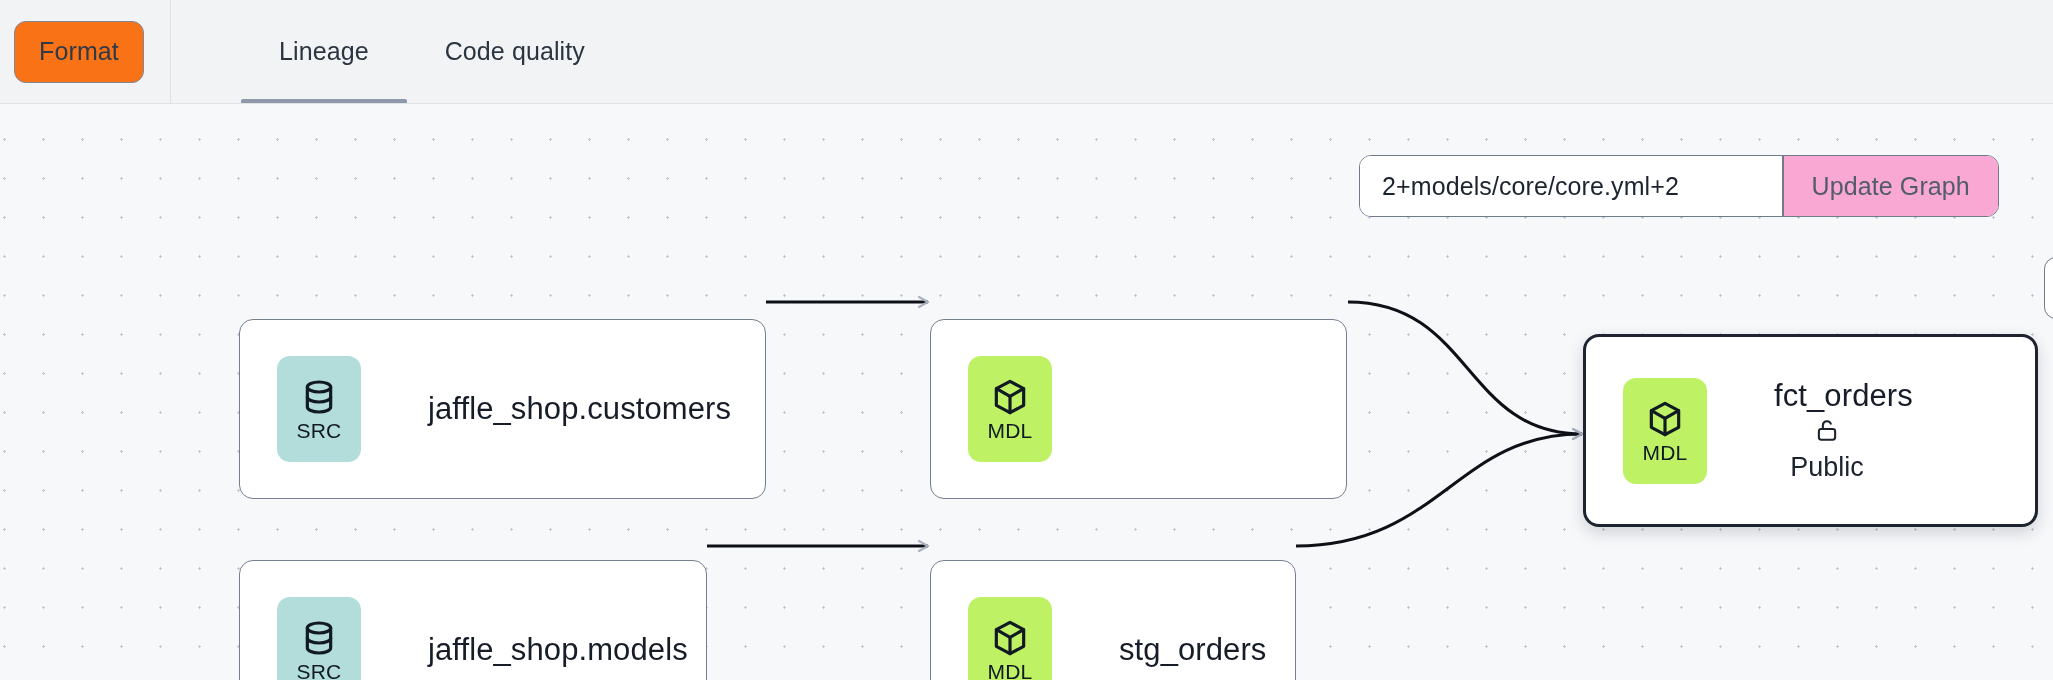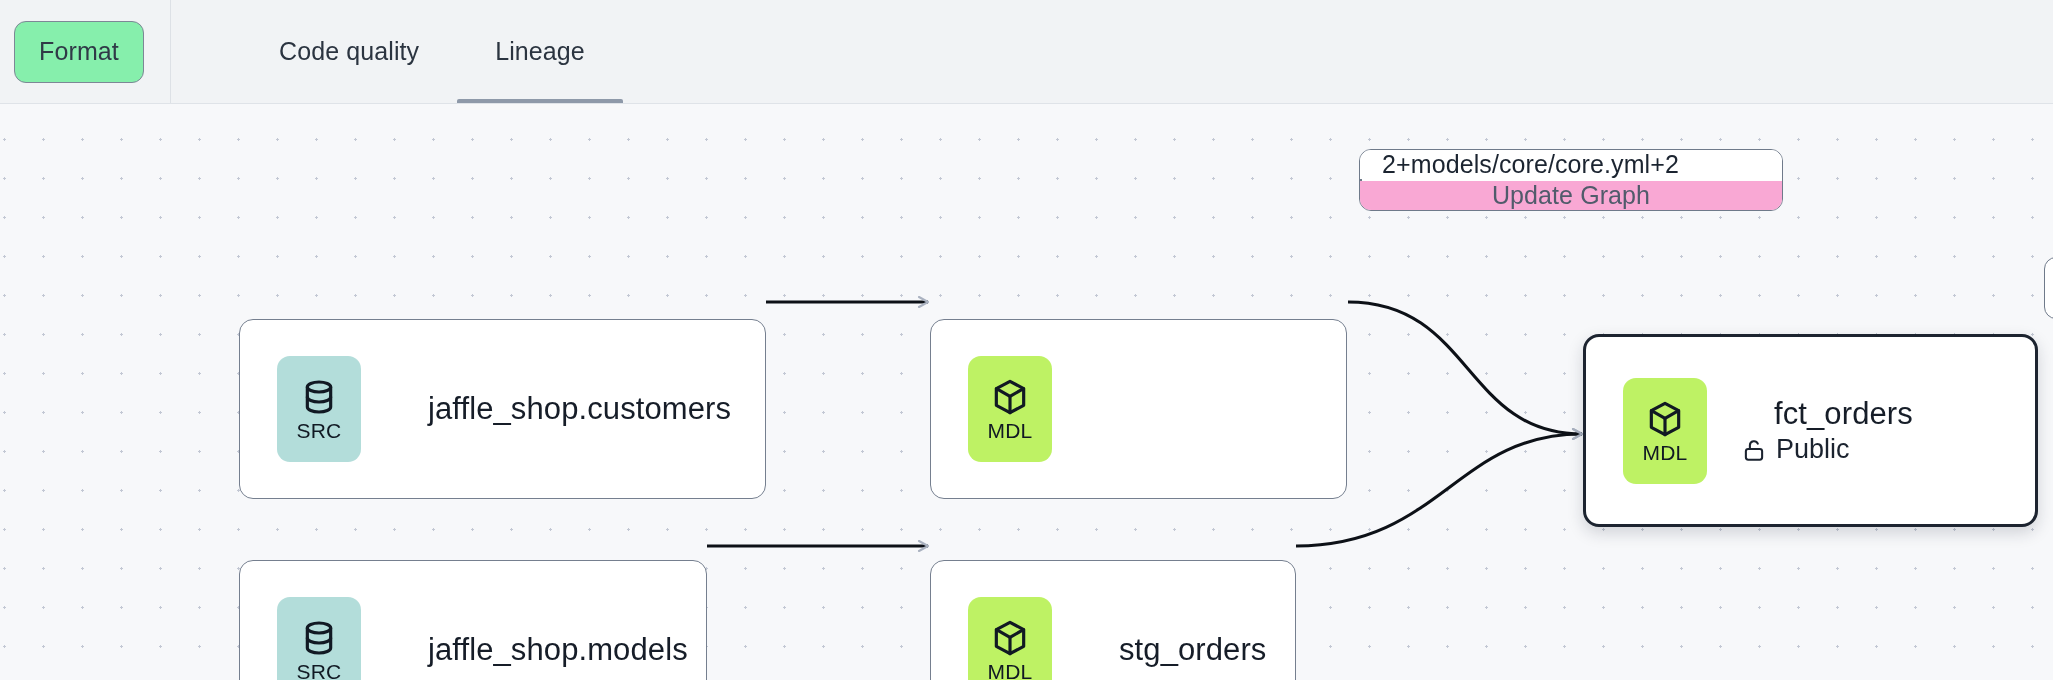--- a/index.html
+++ b/index.html
@@ -42,21 +42,21 @@
     flex: 0 0 171px;
   }
 
   .format-button {
     display: inline-flex;
     align-items: center;
     justify-content: center;
     min-width: 130px;
     height: 62px;
     padding: 0 20px;
-    background: #86efac;
+    background: #f97316;
     border: 1.6px solid #7d8796;
     border-radius: 12px;
     font-size: 25px;
     color: #303a47;
     cursor: pointer;
     letter-spacing: .1px;
   }
 
   .tabs {
     display: flex;
@@ -175,20 +175,21 @@
   }
 
   .node-sub {
     display: flex;
     align-items: center;
     gap: 9px;
     font-size: 27px;
     color: #1b232f;
     line-height: 1.15;
     white-space: nowrap;
+    flex-direction: column;
   }
 
   .node-sub .lock-glyph { line-height: 0; display: block; }
 
   
   .selector-group {
     position: absolute;
     display: flex;
     align-items: stretch;
     height: 62px;
@@ -247,27 +248,27 @@
 
 <div id="app">
 
   <div class="toolbar">
 
     <div class="toolbar-left">
       <button class="format-button">Format</button>
     </div>
 
     <div class="tabs">
-      <div class="tab">
-        <span>Code quality</span>
-
-      </div>
       <div class="tab active">
         <span>Lineage</span>
         <span class="tab-underline"></span>
+      </div>
+      <div class="tab">
+        <span>Code quality</span>
+
       </div>
     </div>
   </div>
 
   <div class="canvas">
 
     <svg class="edges-layer" viewBox="0 0 2053 576" preserveAspectRatio="none">
       <defs>
         <marker id="arrow" markerWidth="14" markerHeight="14" refX="11" refY="6" orient="auto" markerUnits="userSpaceOnUse">
           <path d="M2,1 L11,6 L2,11" fill="none" stroke="#aab2c0" stroke-width="2.1" stroke-linecap="round" stroke-linejoin="round"></path>
@@ -362,21 +363,21 @@
             <svg width="26" height="26" viewBox="0 0 24 24" fill="none" stroke="#1b232f" stroke-width="1.9" stroke-linecap="round" stroke-linejoin="round">
               <rect x="4.5" y="11" width="15" height="10" rx="2.2"></rect>
               <path d="M8.2 11V7.6a3.8 3.8 0 0 1 7.3-1.4"></path>
             </svg>
           </span>
           <span>Public</span>
         </div>
       </div>
     </div>
 
-    <div class="selector-group" style="left:1359px; top:45px;flex-direction:column;">
+    <div class="selector-group" style="left:1359px; top:51px;">
       <input class="selector-input" type="text" value="2+models/core/core.yml+2" style="">
       <div class="selector-divider"></div>
       <button class="update-graph-button">Update Graph</button>
     </div>
 
     <div class="side-panel-stub"></div>
 
   </div>
 </div>
 

